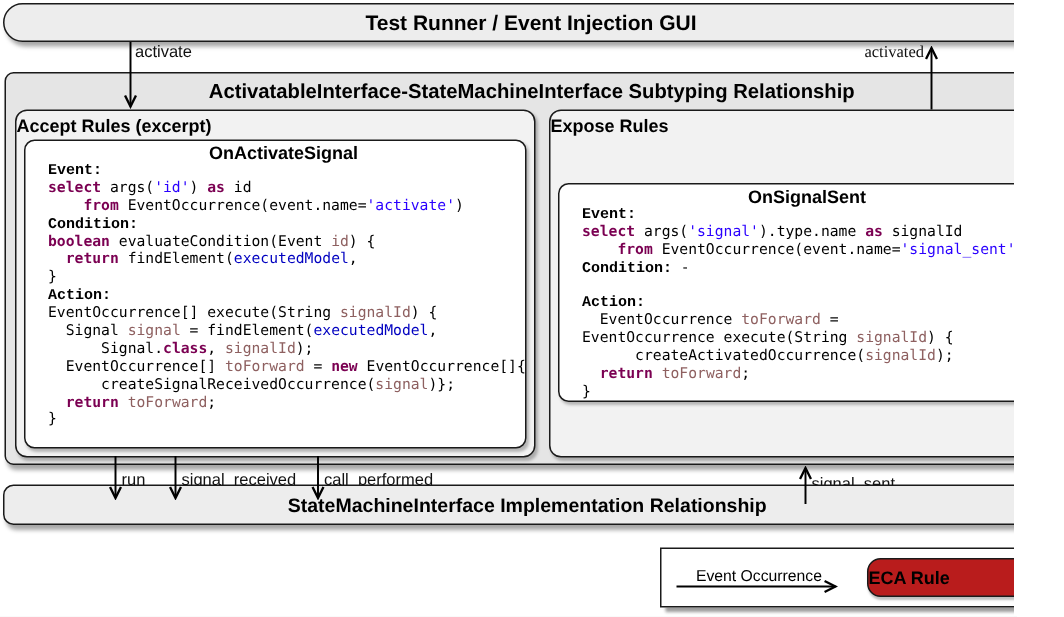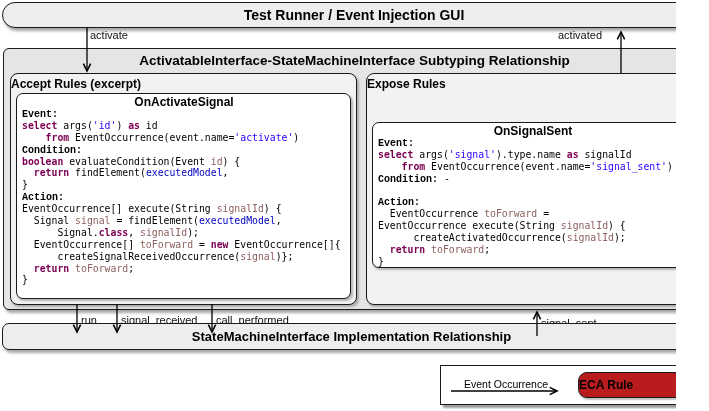--- a/index.html
+++ b/index.html
@@ -9,21 +9,21 @@
   
   .bar{position:absolute;background:var(--bar_fill);border:1.5px solid var(--border);
        box-shadow:2px 3px 3px rgba(0,0,0,.35);box-sizing:border-box;text-align:center;font-weight:bold;}
   .round-pill{border-radius:13px;}
   .outer-box{position:absolute;background:var(--outer_fill);border:1.5px solid var(--border);
        border-radius:6px;box-shadow:2px 3px 3px rgba(0,0,0,.35);box-sizing:border-box;}
   .panel{position:absolute;background:var(--panel_fill);border:1.3px solid var(--border);
        border-radius:8px;box-shadow:1.5px 2px 2px rgba(0,0,0,.25);box-sizing:border-box;}
   .codebox{position:absolute;background:var(--code_fill);border:1.3px solid var(--border);
        border-radius:7px;box-shadow:1.5px 2px 2px rgba(0,0,0,.25);box-sizing:border-box;
-       padding:2px 4px 0 5px;overflow:hidden;}
+       padding:2px 4px 0 15px;overflow:hidden;}
   .panel-title{position:absolute;top:3px;left:0;right:0;text-align:left;
        font-weight:bold;font-size:12px;}
   .rule-title{text-align:center;font-weight:bold;font-size:12px;line-height:12px;height:12px;}
 
   
   .code-line{white-space:pre;font-family:"DejaVu Sans Mono",monospace;
              font-size:9.8px;line-height:11.9px;height:11.9px;}
   .tok-pl{color:#000;}
   .tok-kw{color:var(--keyword);font-weight:bold;}
   .tok-str{color:var(--string);}
@@ -47,21 +47,21 @@
 </head>
 <body>
 
 <div id="page">
 
   <div class="bar round-pill" style="left:2px;top:2px;width:704px;height:26px;font-size:14px;line-height:24px;">
     <span>Test Runner / Event Injection GUI</span>
   </div>
 
   <span class="alabel" style="left:90px;top:29px;">activate</span>
-  <span class="alabel" style="left:558px;top:29px;width:58px;">activated</span>
+  <span class="alabel" style="left:558px;top:29px;width:58px;text-align:right;font-family:Liberation Serif, serif;">activated</span>
 
   <div class="outer-box" style="left:3px;top:48px;width:703px;height:262px;">
     <div style="position:absolute;top:4px;left:0;right:0;text-align:center;font-weight:bold;font-size:13.5px;">ActivatableInterface-StateMachineInterface Subtyping Relationship</div>
   </div>
 
   <div class="panel" style="left:10px;top:73px;width:347px;height:232px;">
     <div class="panel-title">Accept Rules (excerpt)</div>
   </div>
   <div class="codebox" style="left:16px;top:93px;width:335px;height:206px;">
     <div class="rule-title">OnActivateSignal</div>

